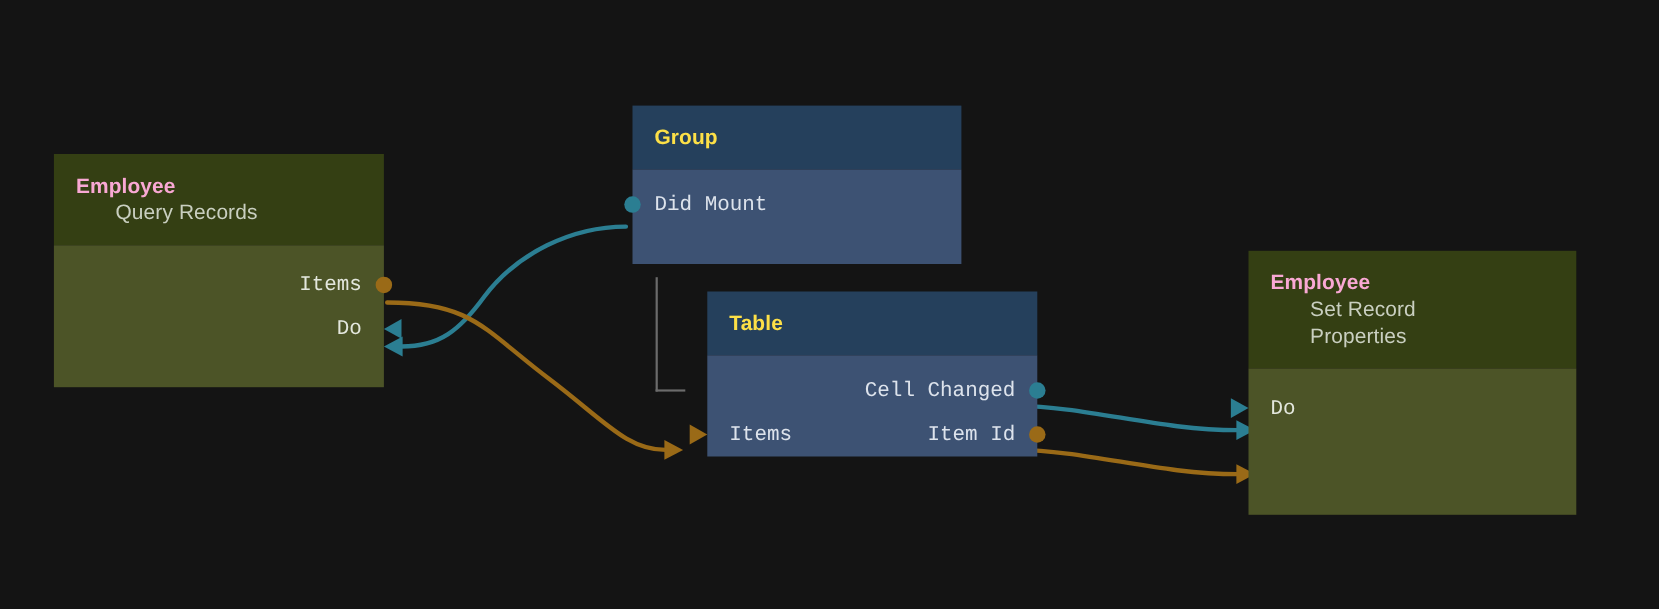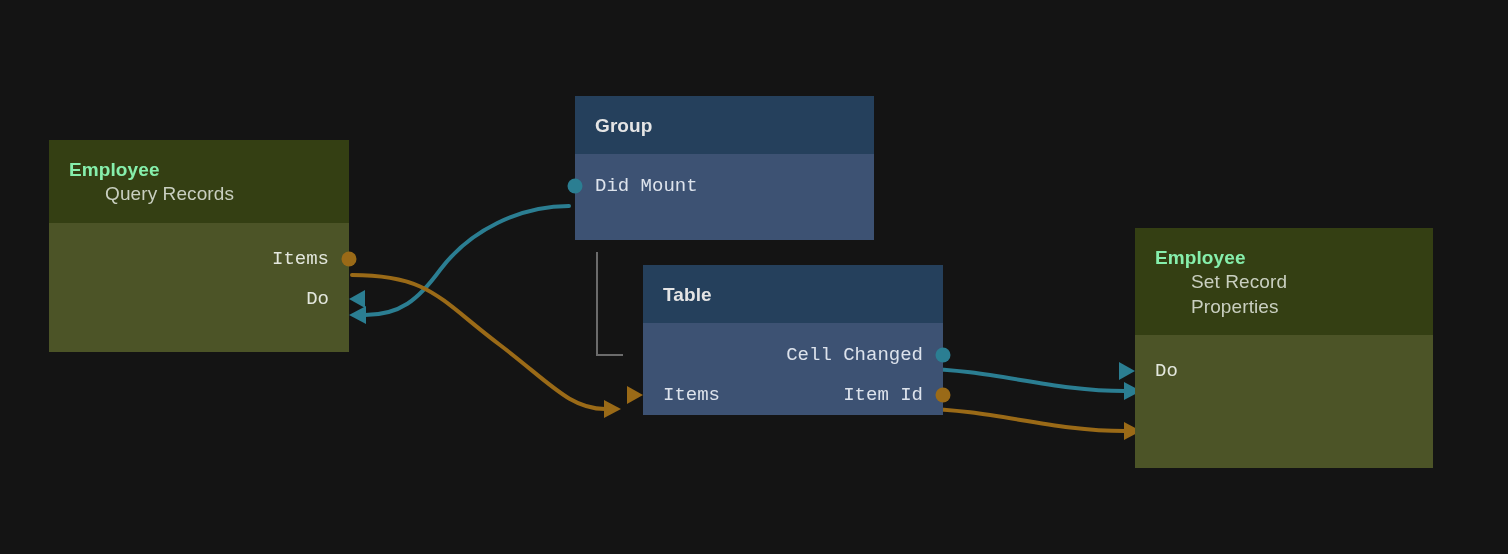--- a/index.html
+++ b/index.html
@@ -38,21 +38,21 @@
     display: flex;
     flex-direction: column;
   }
   .node-header {
     padding: 18px 20px 16px 20px;
     line-height: 1.28;
   }
   .node-title {
     font-size: 19px;
     font-weight: bold;
-    color: #86efac;
+    color: #f9a8d4;
     letter-spacing: 0.1px;
     display: block;
   }
   .node-subtitle {
     font-size: 19px;
     font-weight: normal;
     color: #c9cfc0;
     letter-spacing: 0.1px;
     display: block;
     white-space: pre-line;
@@ -63,21 +63,21 @@
     position: relative;
     padding: 14px 0 0 0;
     font-family: Liberation Mono, monospace;
   }
 
   
   .theme-green .node-header { background: #343f13; }
   .theme-green .node-body   { background: #4c5427; }
   .theme-blue  .node-header { background: #25405c; }
   .theme-blue  .node-body   { background: #3d5273; }
-  .theme-blue .node-title    { color: #e5e5e5; }
+  .theme-blue .node-title    { color: #fde047; }
 
   
   .port-row {
     position: relative;
     height: 40px;
     display: flex;
     align-items: center;
     font-size: 19px;
     color: #e3e7dd;
     white-space: nowrap;

